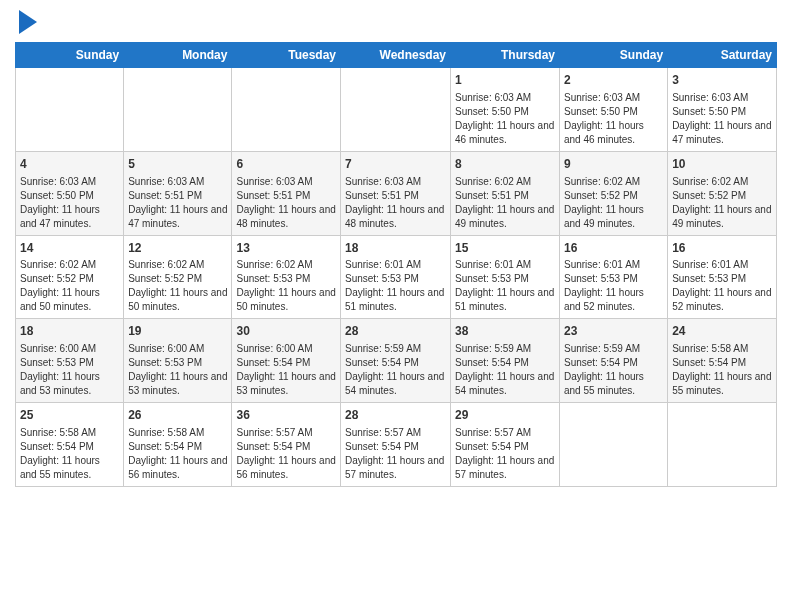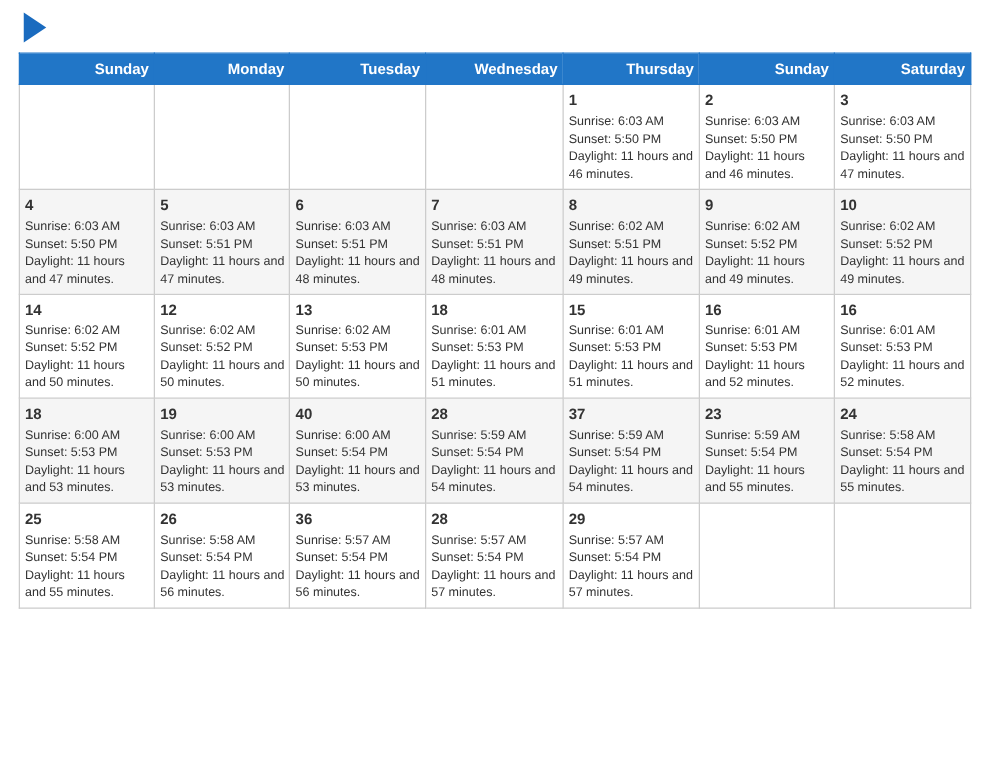--- a/index.html
+++ b/index.html
@@ -227,33 +227,33 @@
 Sunset: 5:53 PM
 Daylight: 11 hours and 53 minutes.</div>
         </td>
         <td>
           <div class="day-num">19</div>
           <div class="day-info" style="white-space: pre-line;">Sunrise: 6:00 AM
 Sunset: 5:53 PM
 Daylight: 11 hours and 53 minutes.</div>
         </td>
         <td>
-          <div class="day-num">40</div>
+          <div class="day-num">30</div>
           <div class="day-info" style="white-space: pre-line;">Sunrise: 6:00 AM
 Sunset: 5:54 PM
 Daylight: 11 hours and 53 minutes.</div>
         </td>
         <td>
           <div class="day-num">28</div>
           <div class="day-info" style="white-space: pre-line;">Sunrise: 5:59 AM
 Sunset: 5:54 PM
 Daylight: 11 hours and 54 minutes.</div>
         </td>
         <td>
-          <div class="day-num">37</div>
+          <div class="day-num">38</div>
           <div class="day-info" style="white-space: pre-line;">Sunrise: 5:59 AM
 Sunset: 5:54 PM
 Daylight: 11 hours and 54 minutes.</div>
         </td>
         <td>
           <div class="day-num">23</div>
           <div class="day-info" style="white-space: pre-line;">Sunrise: 5:59 AM
 Sunset: 5:54 PM
 Daylight: 11 hours and 55 minutes.</div>
         </td>

